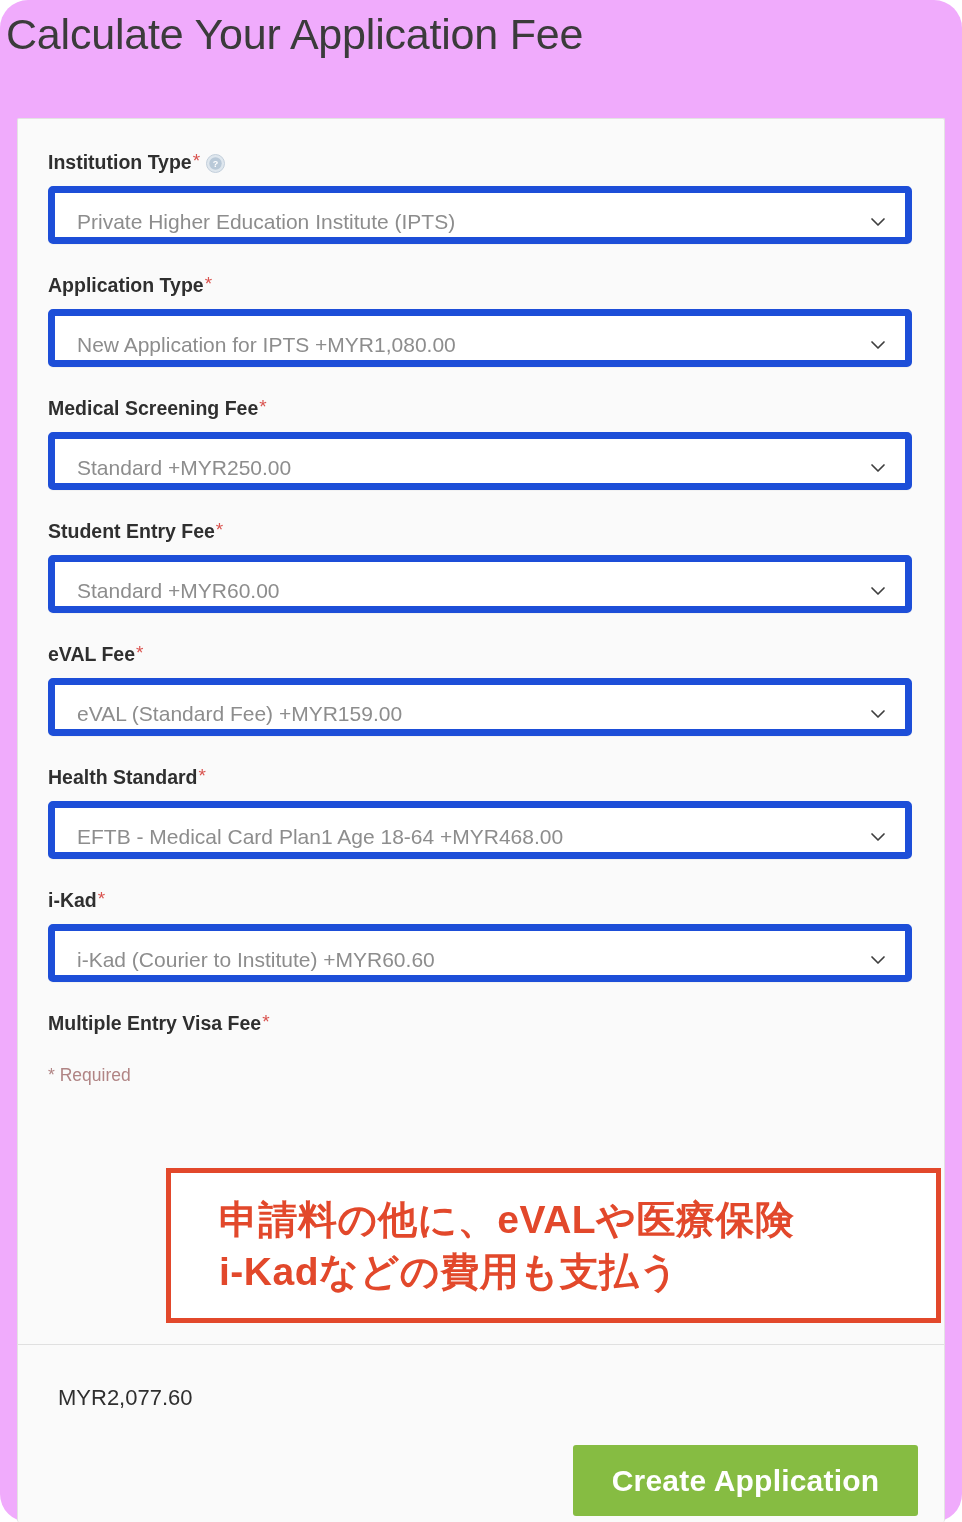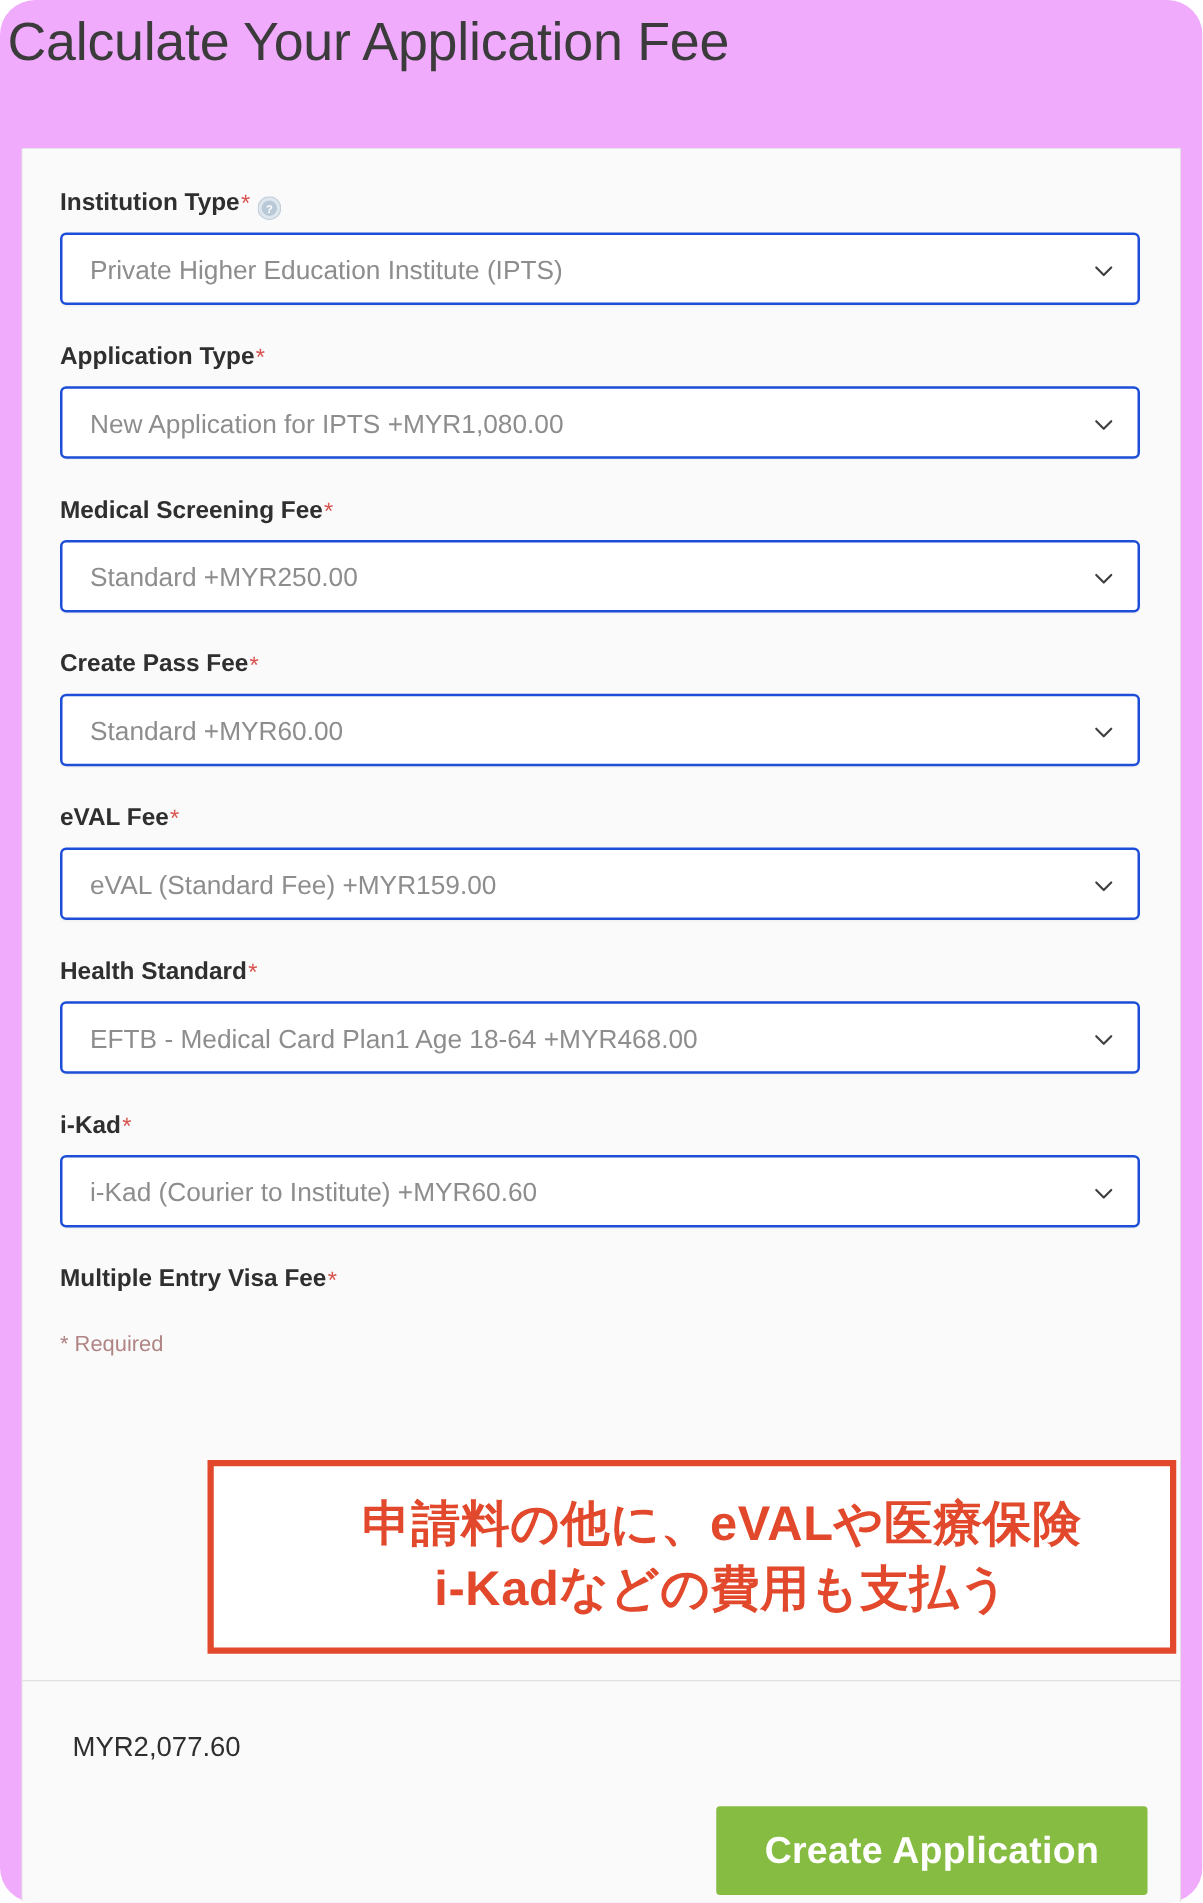--- a/index.html
+++ b/index.html
@@ -61,21 +61,21 @@
   .field { margin-bottom: 28px; }
   .field:last-of-type { margin-bottom: 0; }
 
   .field-label {
     font-size: 19.5px;
     font-weight: bold;
     color: #2f2f2f;
     line-height: 26px;
     margin-bottom: 11px;
     display: flex;
-    align-items: flex-end;
+    align-items: center;
     white-space: nowrap;
   }
   .req-star {
     color: #d9534f;
     font-size: 19px;
     font-weight: normal;
     margin-left: 1px;
     line-height: 1;
     position: relative;
     top: -2px;
@@ -88,21 +88,21 @@
     position: relative;
     top: 1px;
   }
   .help-icon svg { display: block; }
 
   .select-wrap {
     position: relative;
     width: 864px;
     height: 58px;
     background: #ffffff;
-    border: 2px solid #1d4ed8;
+    border: 7px solid #1d4ed8;
     border-radius: 5px;
     box-shadow: 0 1px 1px rgba(0,0,0,0.035);
   }
   .select-value {
     position: absolute;
     left: 22px;
     top: 0;
     height: 58px;
     line-height: 58px;
     font-size: 21px;
@@ -135,21 +135,20 @@
     top: 1049px;
     width: 775px;
     height: 155px;
     background: #ffffff;
     border: 5px solid #e2482b;
     display: flex;
     flex-direction: column;
     justify-content: center;
     padding: 0 0 0 48px;
     z-index: 20;
-    align-items: center;
   }
   .annotation-line {
     color: #e2482b;
     font-size: 39px;
     font-weight: bold;
     line-height: 52px;
     letter-spacing: 0.5px;
     white-space: nowrap;
   }
 
@@ -247,21 +246,21 @@
           <span class="chevron">
             <svg width="18" height="18" viewBox="0 0 18 18">
                 <path d="M3 6 L9 12 L15 6" fill="none" stroke="#3f3f3f" stroke-width="1.7" stroke-linecap="round" stroke-linejoin="round"></path>
               </svg>
           </span>
         </div>
       </div>
 
       <div class="field">
         <div class="field-label">
-          <span>Create Pass Fee</span>
+          <span>Student Entry Fee</span>
             <span class="req-star">*</span>
         </div>
         <div class="select-wrap">
           <span class="select-value">Standard +MYR60.00</span>
           <span class="chevron">
             <svg width="18" height="18" viewBox="0 0 18 18">
                 <path d="M3 6 L9 12 L15 6" fill="none" stroke="#3f3f3f" stroke-width="1.7" stroke-linecap="round" stroke-linejoin="round"></path>
               </svg>
           </span>
         </div>

